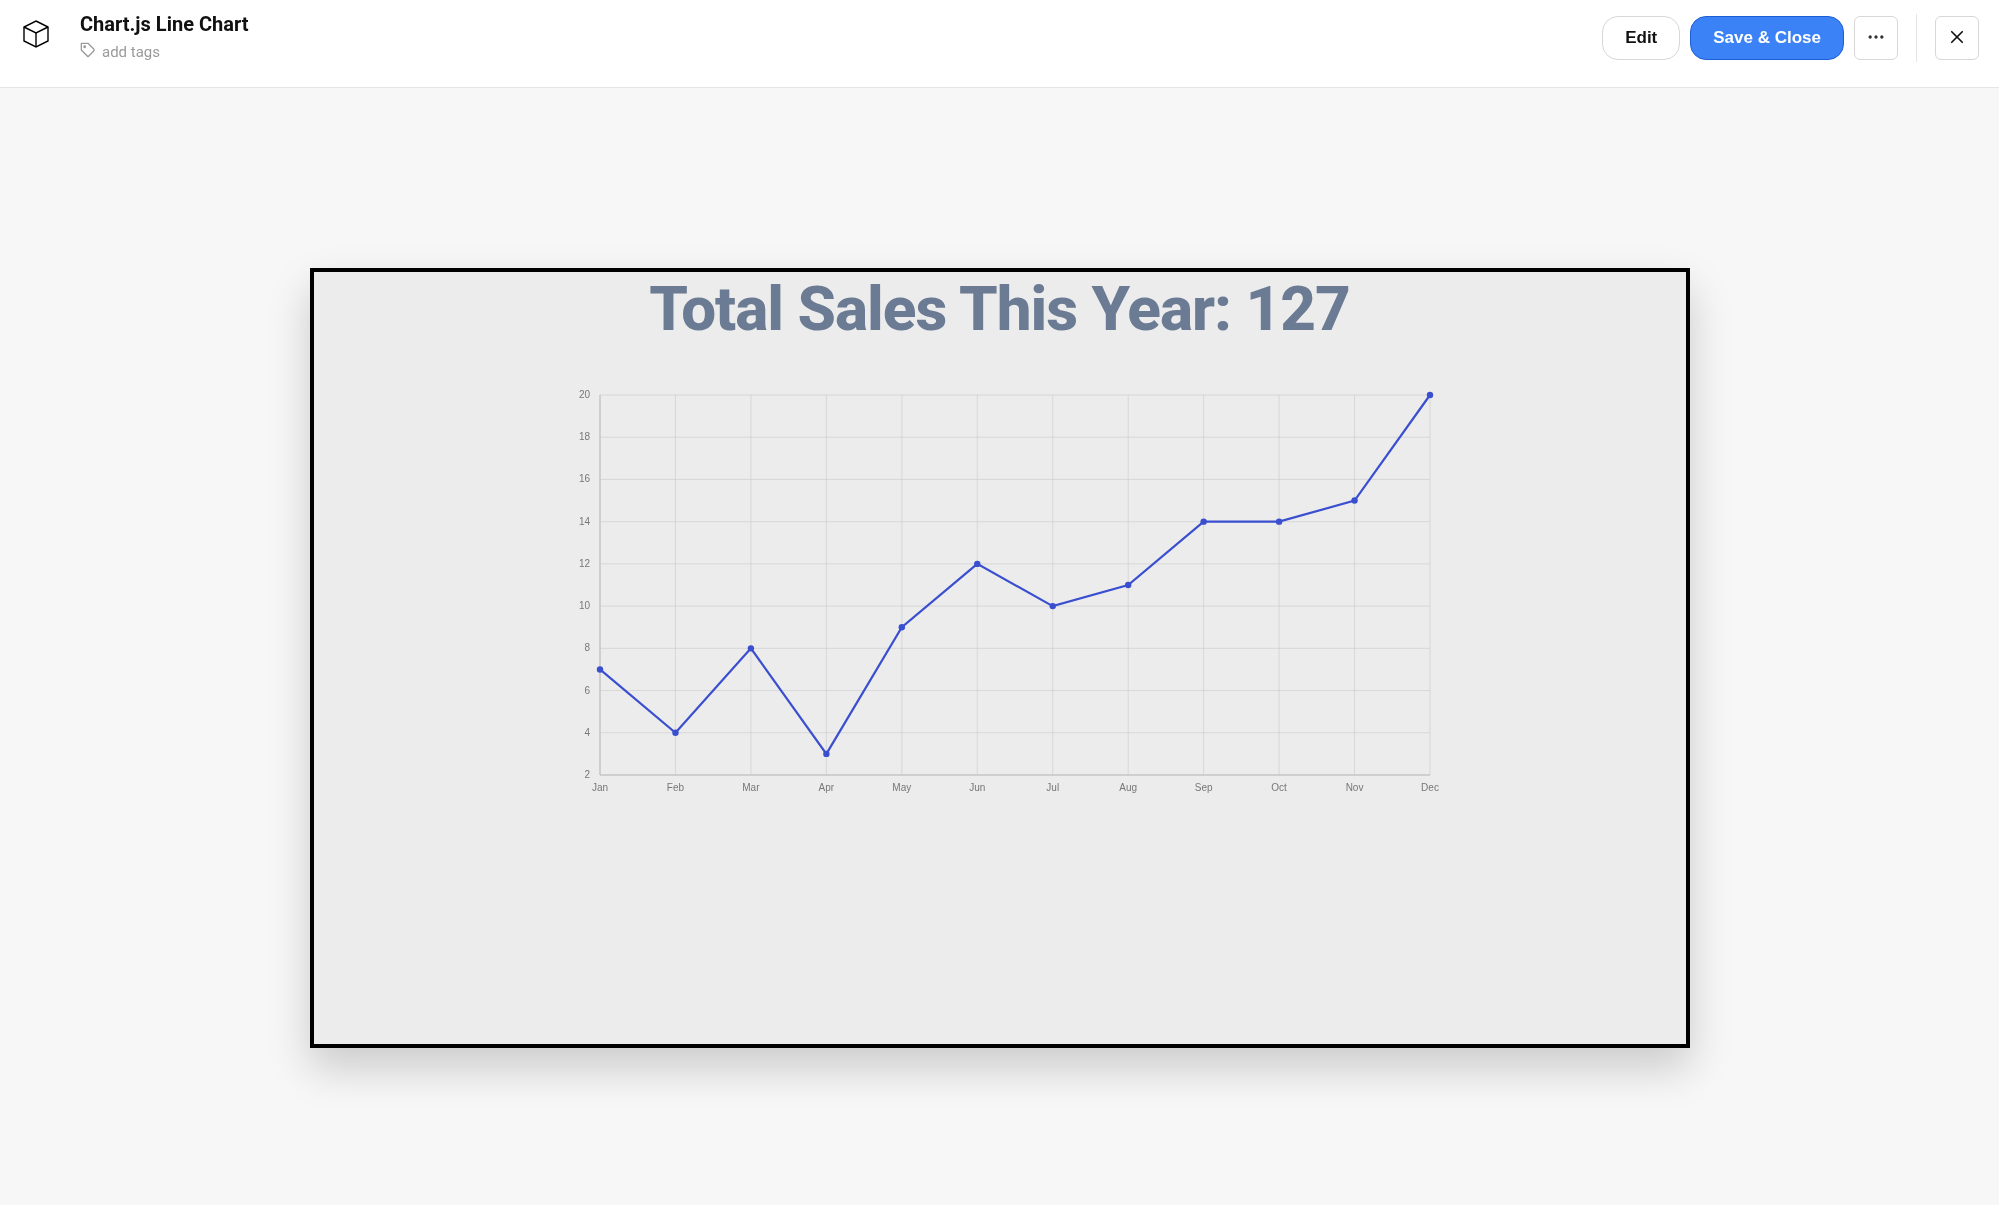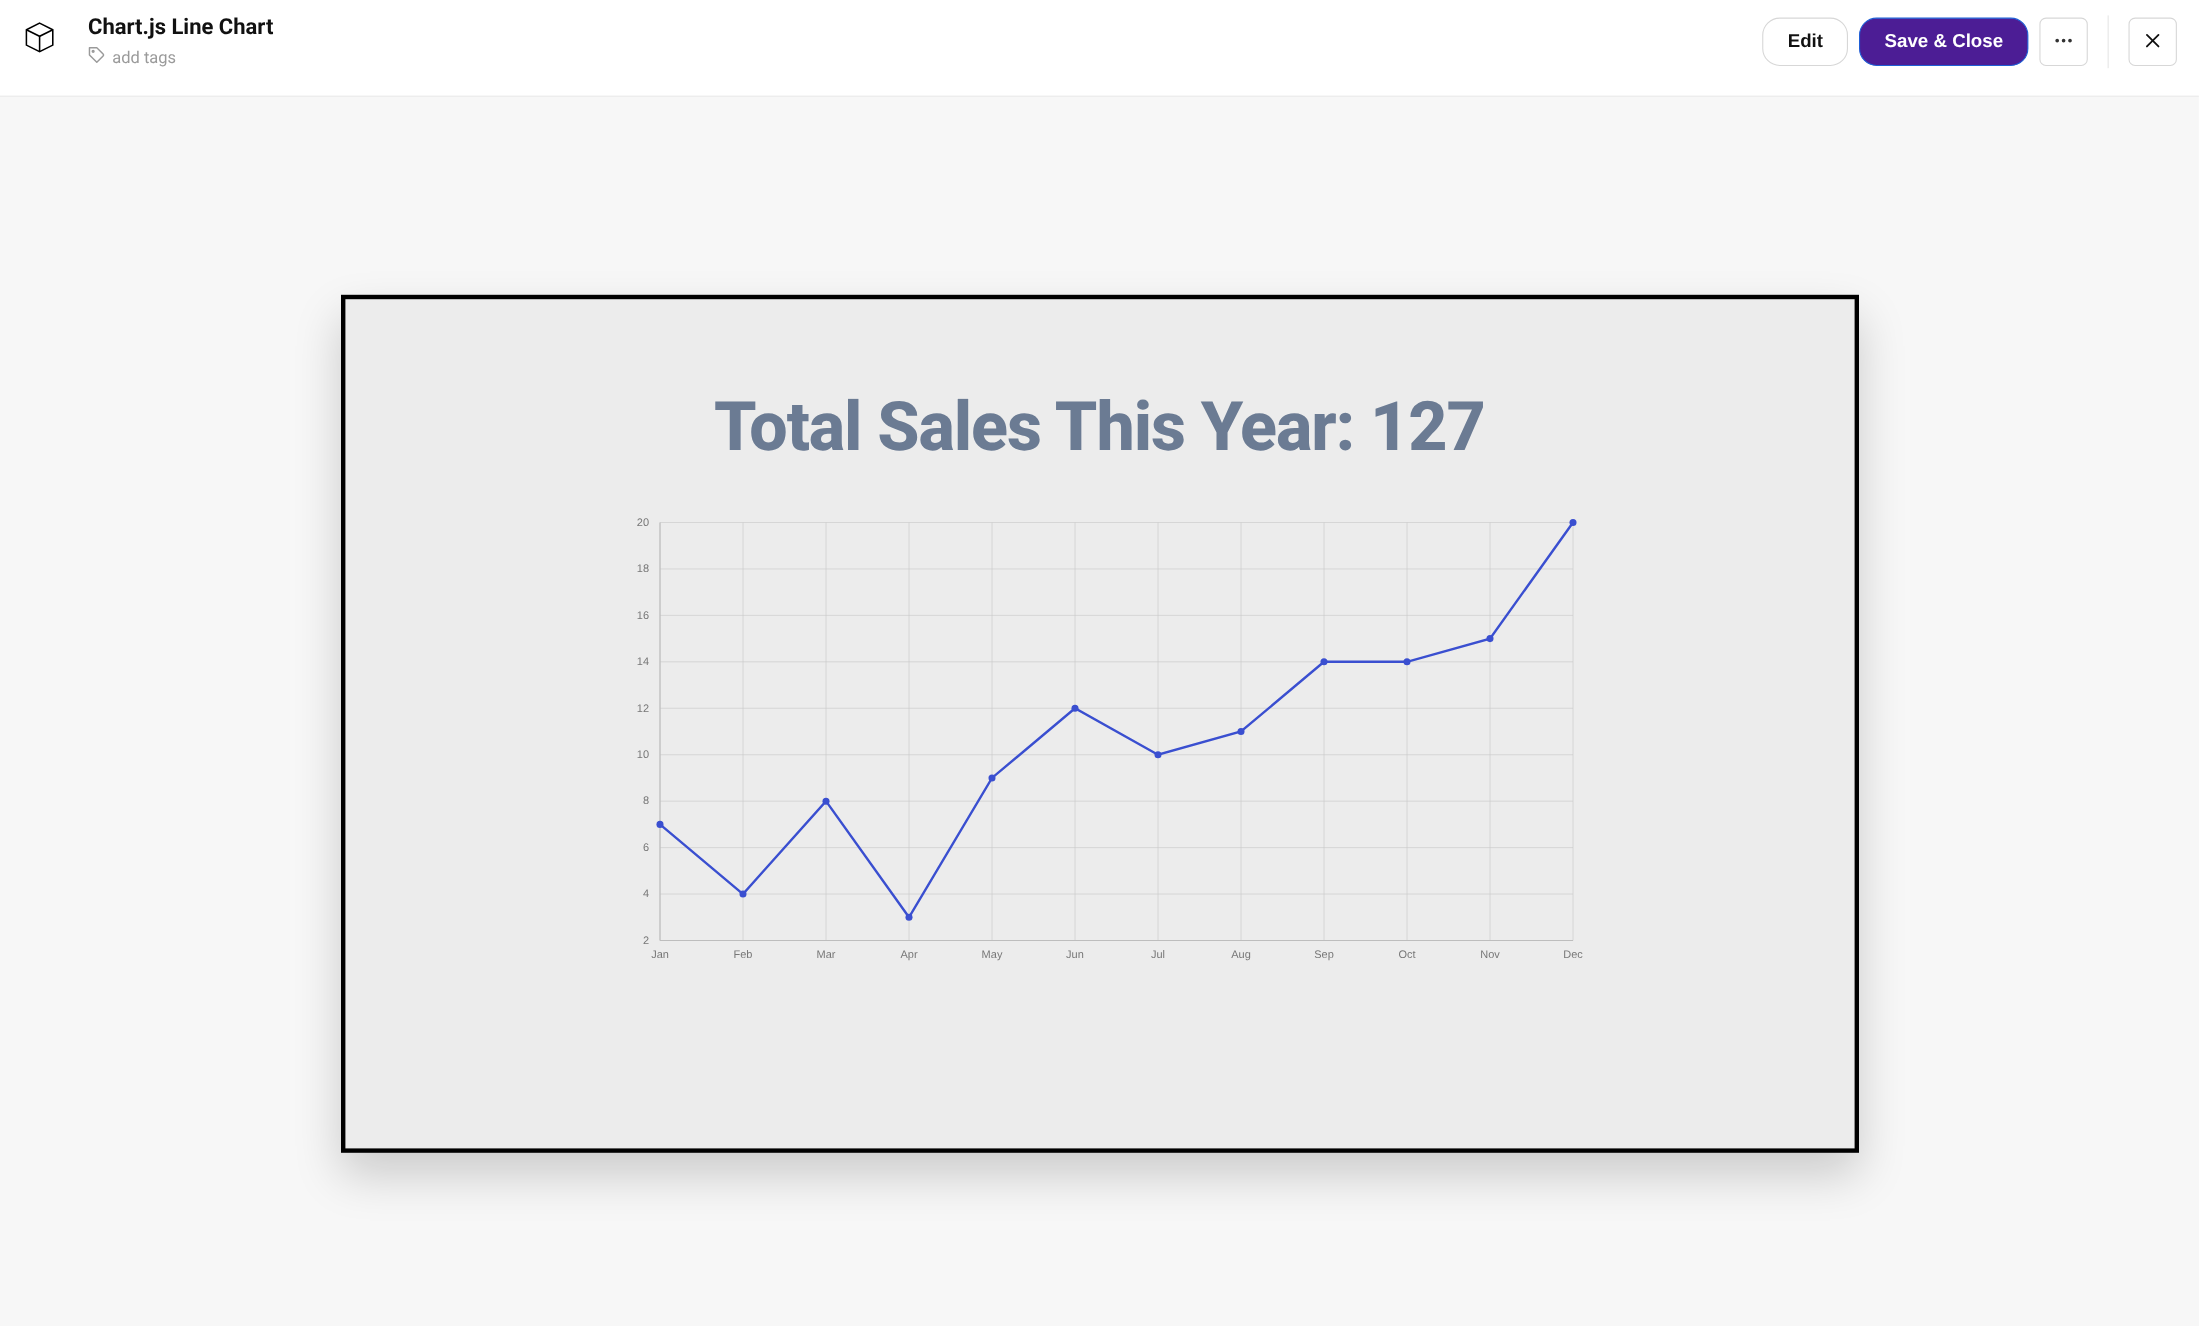--- a/index.html
+++ b/index.html
@@ -61,21 +61,21 @@
     cursor: pointer;
     border: 1px solid transparent;
     background: #fff;
   }
   .btn-outline {
     border-color: #d7d7d7;
     color: #111;
     background: #fff;
   }
   .btn-primary {
-    background: #4c1d95;
+    background: #3b82f6;
     color: #fff;
     border-color: #1f5fd6;
   }
   .icon-btn {
     width: 44px;
     height: 44px;
     border-radius: 6px;
     border: 1px solid #d7d7d7;
     background: #fff;
     display: inline-flex;
@@ -103,21 +103,20 @@
     height: 780px;
     background: #ececec;
     border: 4px solid #000;
     box-shadow: 0 20px 40px rgba(0,0,0,0.18);
     position: relative;
     display: flex;
     flex-direction: column;
     align-items: center;
   }
   .chart-title {
-    margin-top: 80px;
     font-size: 62px;
     font-weight: 800;
     color: #6b7b93;
     letter-spacing: -1px;
   }
   .chart-wrap {
     margin-top: 40px;
     position: relative;
   }
 </style>

